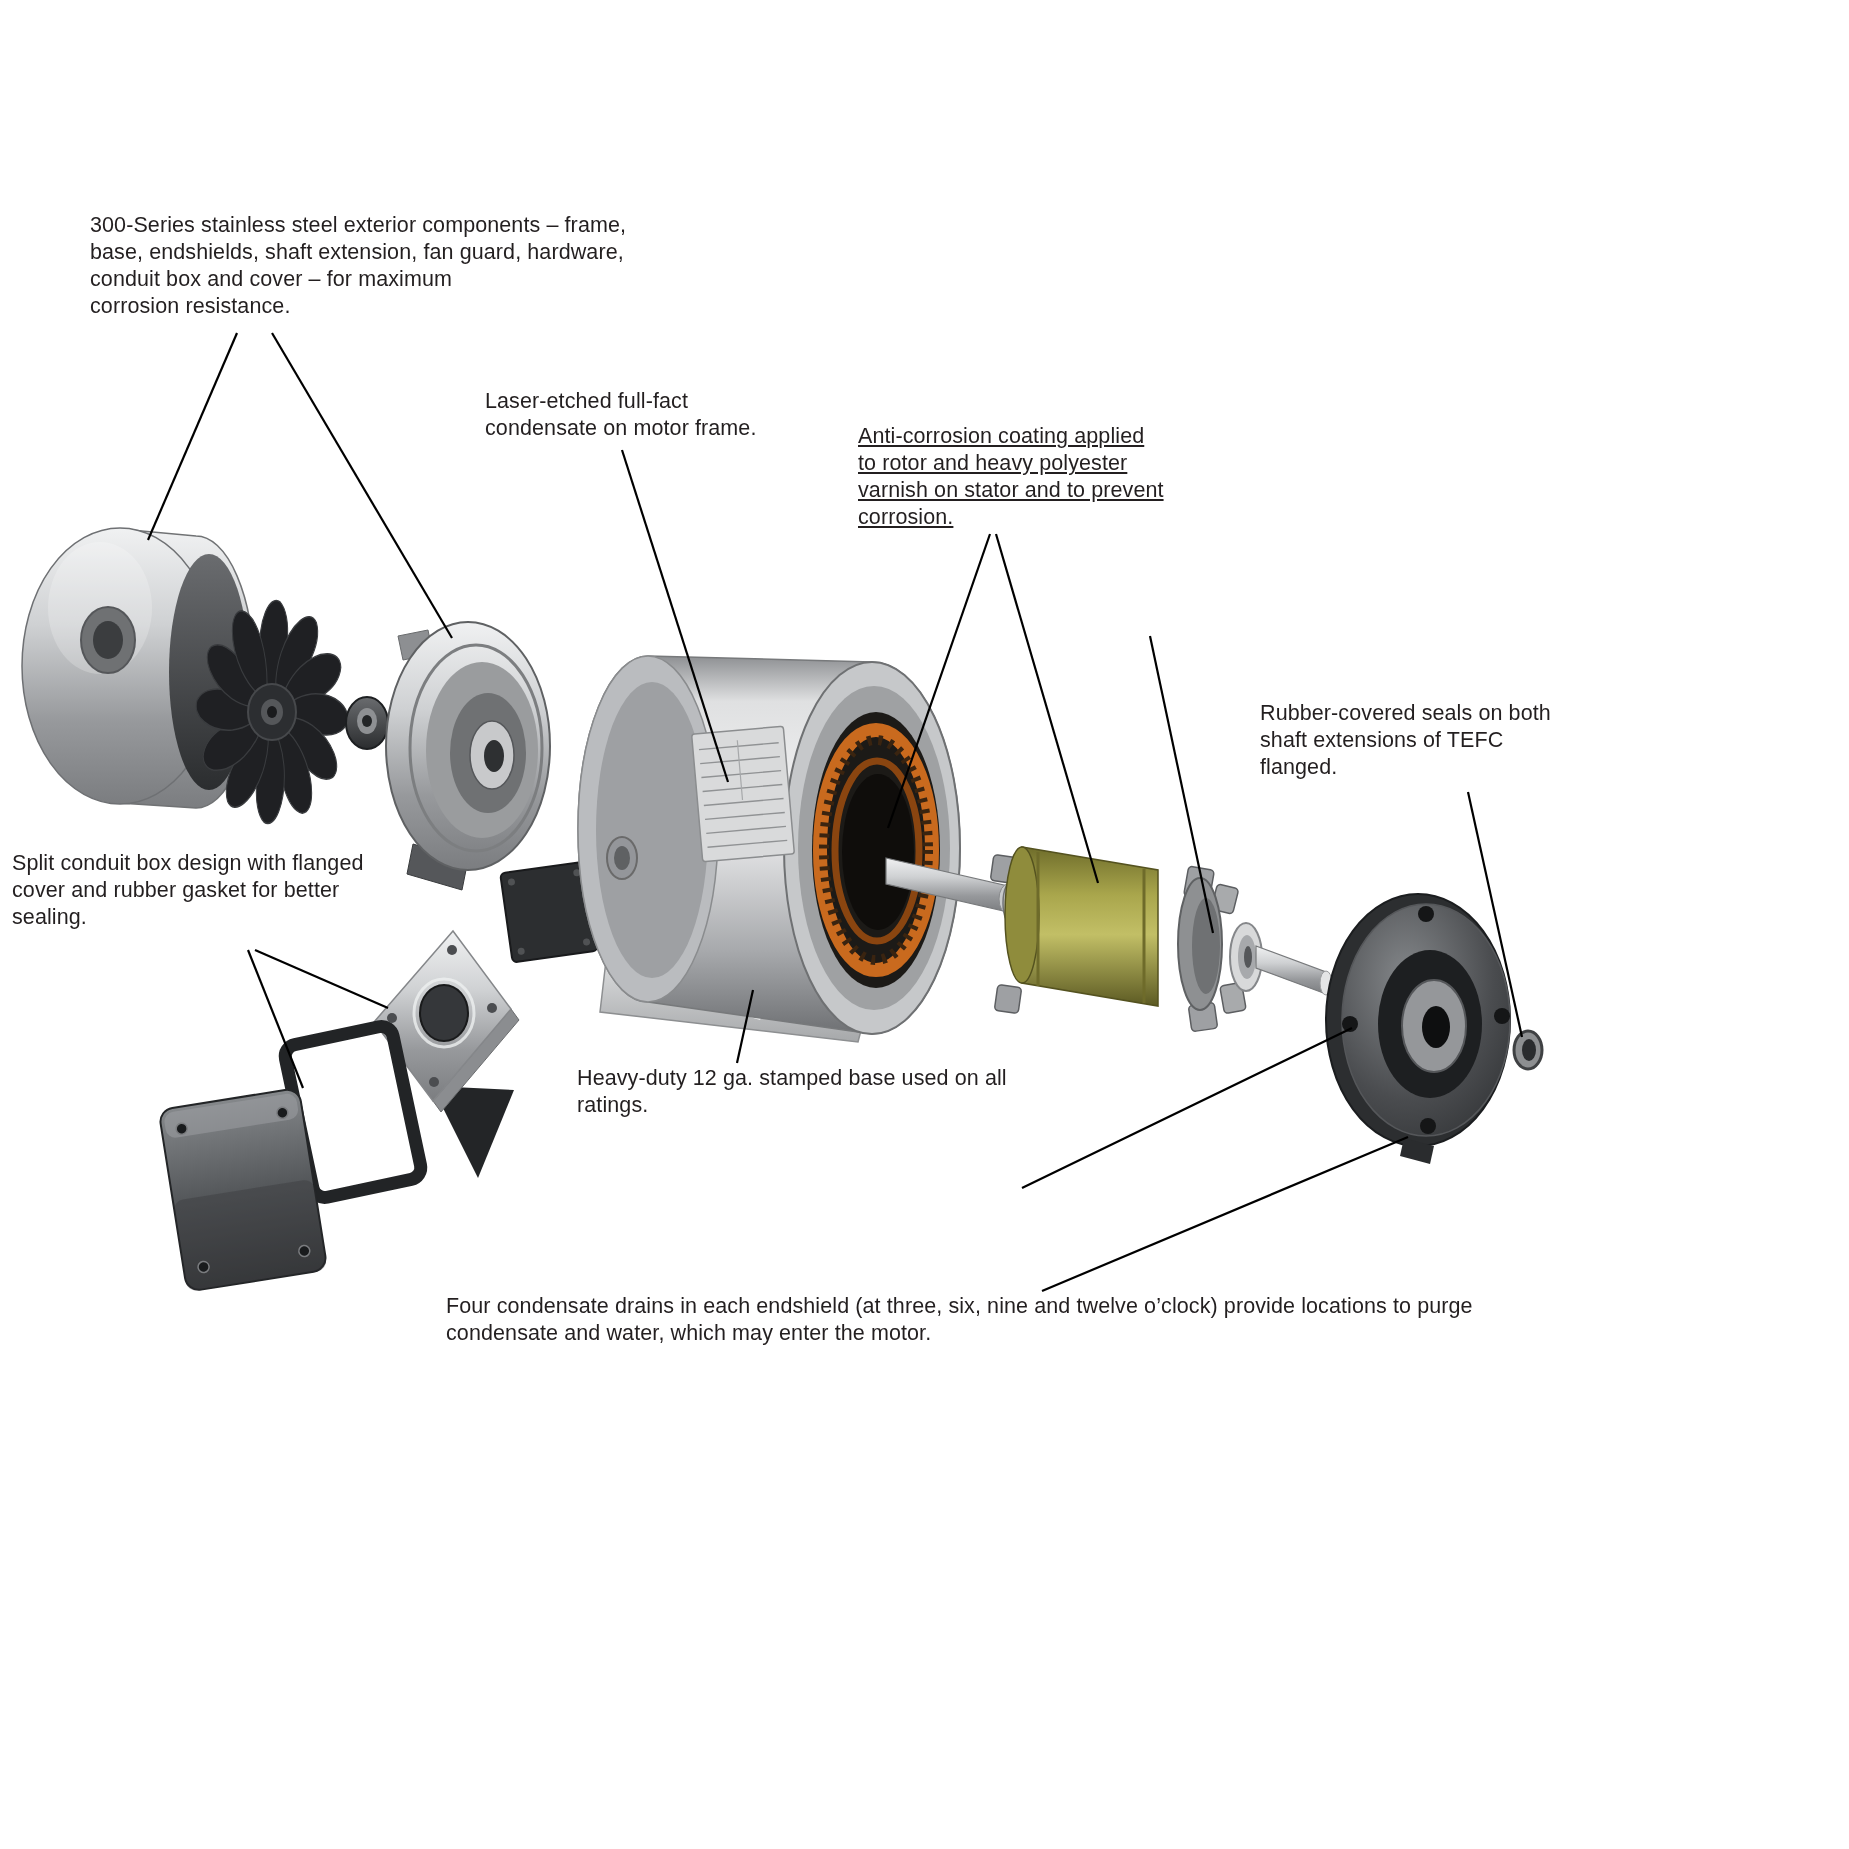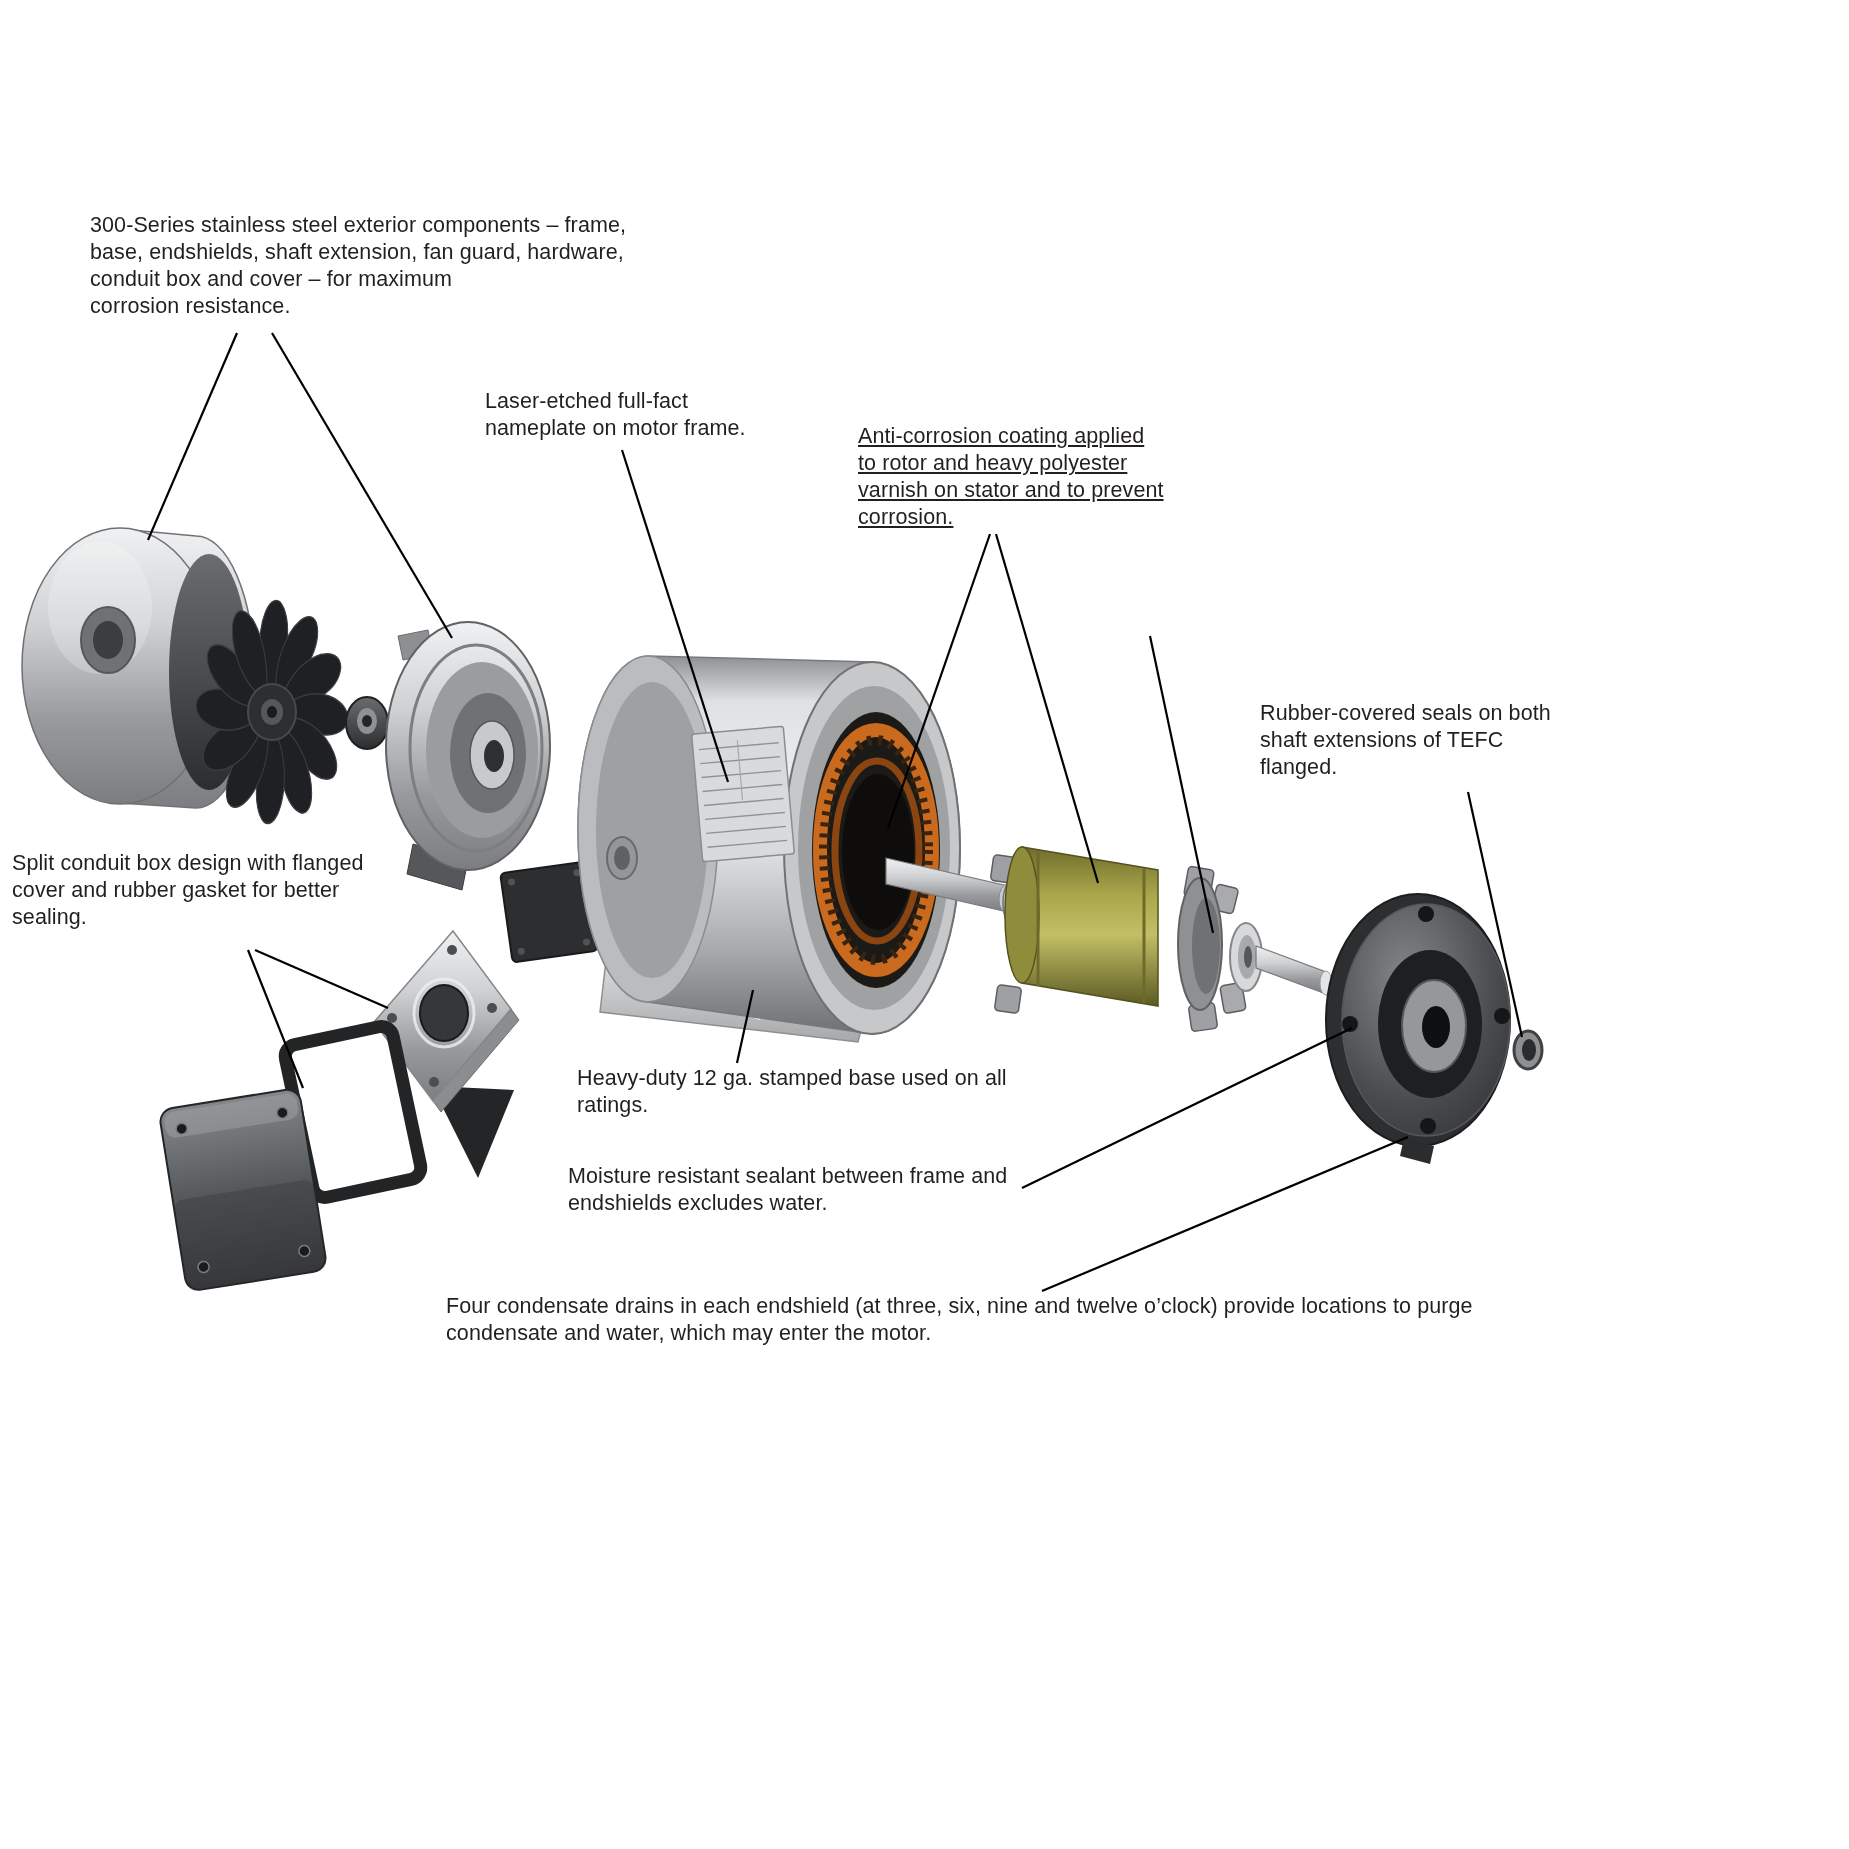--- a/index.html
+++ b/index.html
@@ -256,38 +256,36 @@
       <line x1="1042" y1="1291" x2="1408" y2="1137"></line>
     </g>
   </svg>
 
   <div class="label" style="left:90px;  top:212px;  width:580px;">300-Series stainless steel exterior components – frame,
 base, endshields, shaft extension, fan guard, hardware,
 conduit box and cover – for maximum
 corrosion resistance.</div>
 
   <div class="label" style="left:485px; top:388px;  width:300px;">Laser-etched full-fact
-nameplate on motor frame.</div>
+condensate on motor frame.</div>
 
   <div class="label" style="left:858px; top:423px;  width:340px;text-decoration:underline;">Anti-corrosion coating applied
 to rotor and heavy polyester
 varnish on stator and to prevent
 corrosion.</div>
 
 
   <div class="label" style="left:1260px; top:700px; width:320px;">Rubber-covered seals on both
 shaft extensions of TEFC
 flanged.</div>
 
   <div class="label" style="left:12px;  top:850px;  width:390px;">Split conduit box design with flanged
 cover and rubber gasket for better
 sealing.</div>
 
   <div class="label" style="left:577px; top:1065px; width:470px;">Heavy-duty 12 ga. stamped base used on all
 ratings.</div>
 
-  <div class="label" style="left:568px; top:1163px; width:490px;">Moisture resistant sealant between frame and
-endshields excludes water.</div>
 
   <div class="label" style="left:420px; top:1293px; width:1100px;margin-left:26px;">Four condensate drains in each endshield (at three, six, nine and twelve o’clock) provide locations to purge
 condensate and water, which may enter the motor.</div>
 
 </div>
 
 </body></html>

